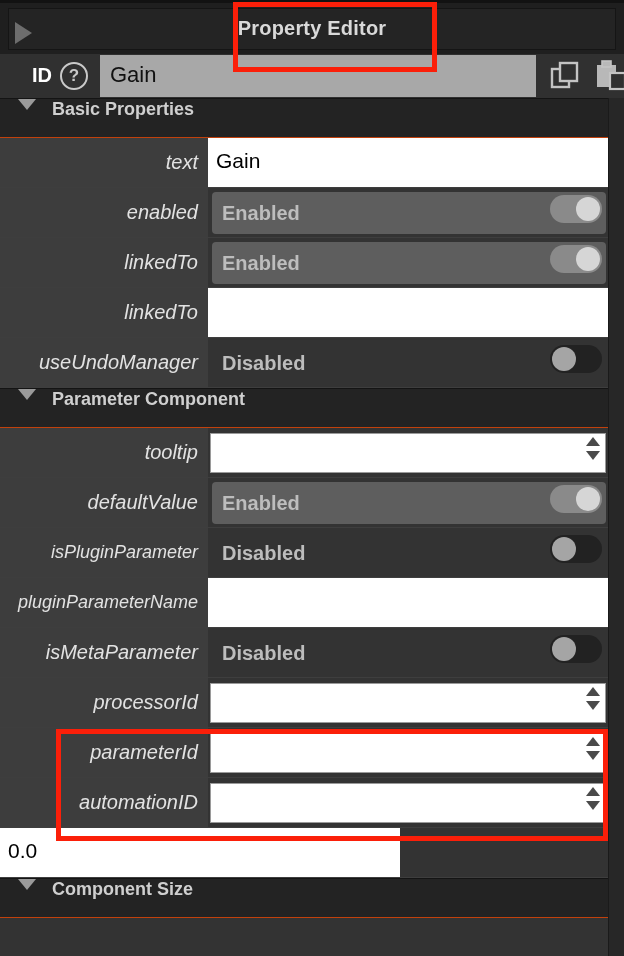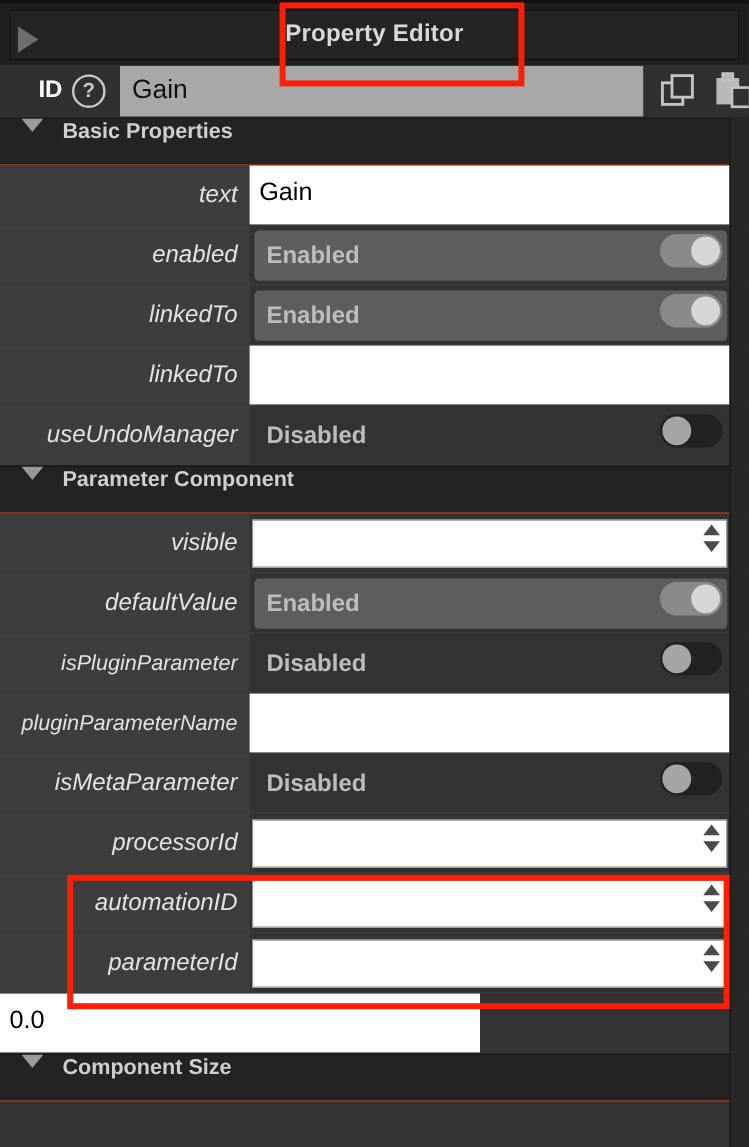--- a/index.html
+++ b/index.html
@@ -284,21 +284,21 @@
           <div class="switch off">
             <div class="knob"></div>
           </div>
         </div>
       </div>
       <div class="section">
         <span class="caret"></span>
         <span class="sec-label">Parameter Component</span>
       </div>
       <div class="row">
-        <div class="row-label">visible</div>
+        <div class="row-label">tooltip</div>
         <div class="row-value">
           <div class="combo"></div>
           <div class="spin">
             <i class="up"></i>
             <i class="down"></i>
           </div>
         </div>
       </div>
       <div class="row">
         <div class="row-label">defaultValue</div>
@@ -343,31 +343,31 @@
         <div class="row-label">processorId</div>
         <div class="row-value">
           <div class="combo"></div>
           <div class="spin">
             <i class="up"></i>
             <i class="down"></i>
           </div>
         </div>
       </div>
       <div class="row">
-        <div class="row-label">automationID</div>
+        <div class="row-label">parameterId</div>
         <div class="row-value">
           <div class="combo"></div>
           <div class="spin">
             <i class="up"></i>
             <i class="down"></i>
           </div>
         </div>
       </div>
       <div class="row">
-        <div class="row-label">parameterId</div>
+        <div class="row-label">automationID</div>
         <div class="row-value">
           <div class="combo"></div>
           <div class="spin">
             <i class="up"></i>
             <i class="down"></i>
           </div>
         </div>
       </div>
       <div class="row">
         <div class="row-value">

